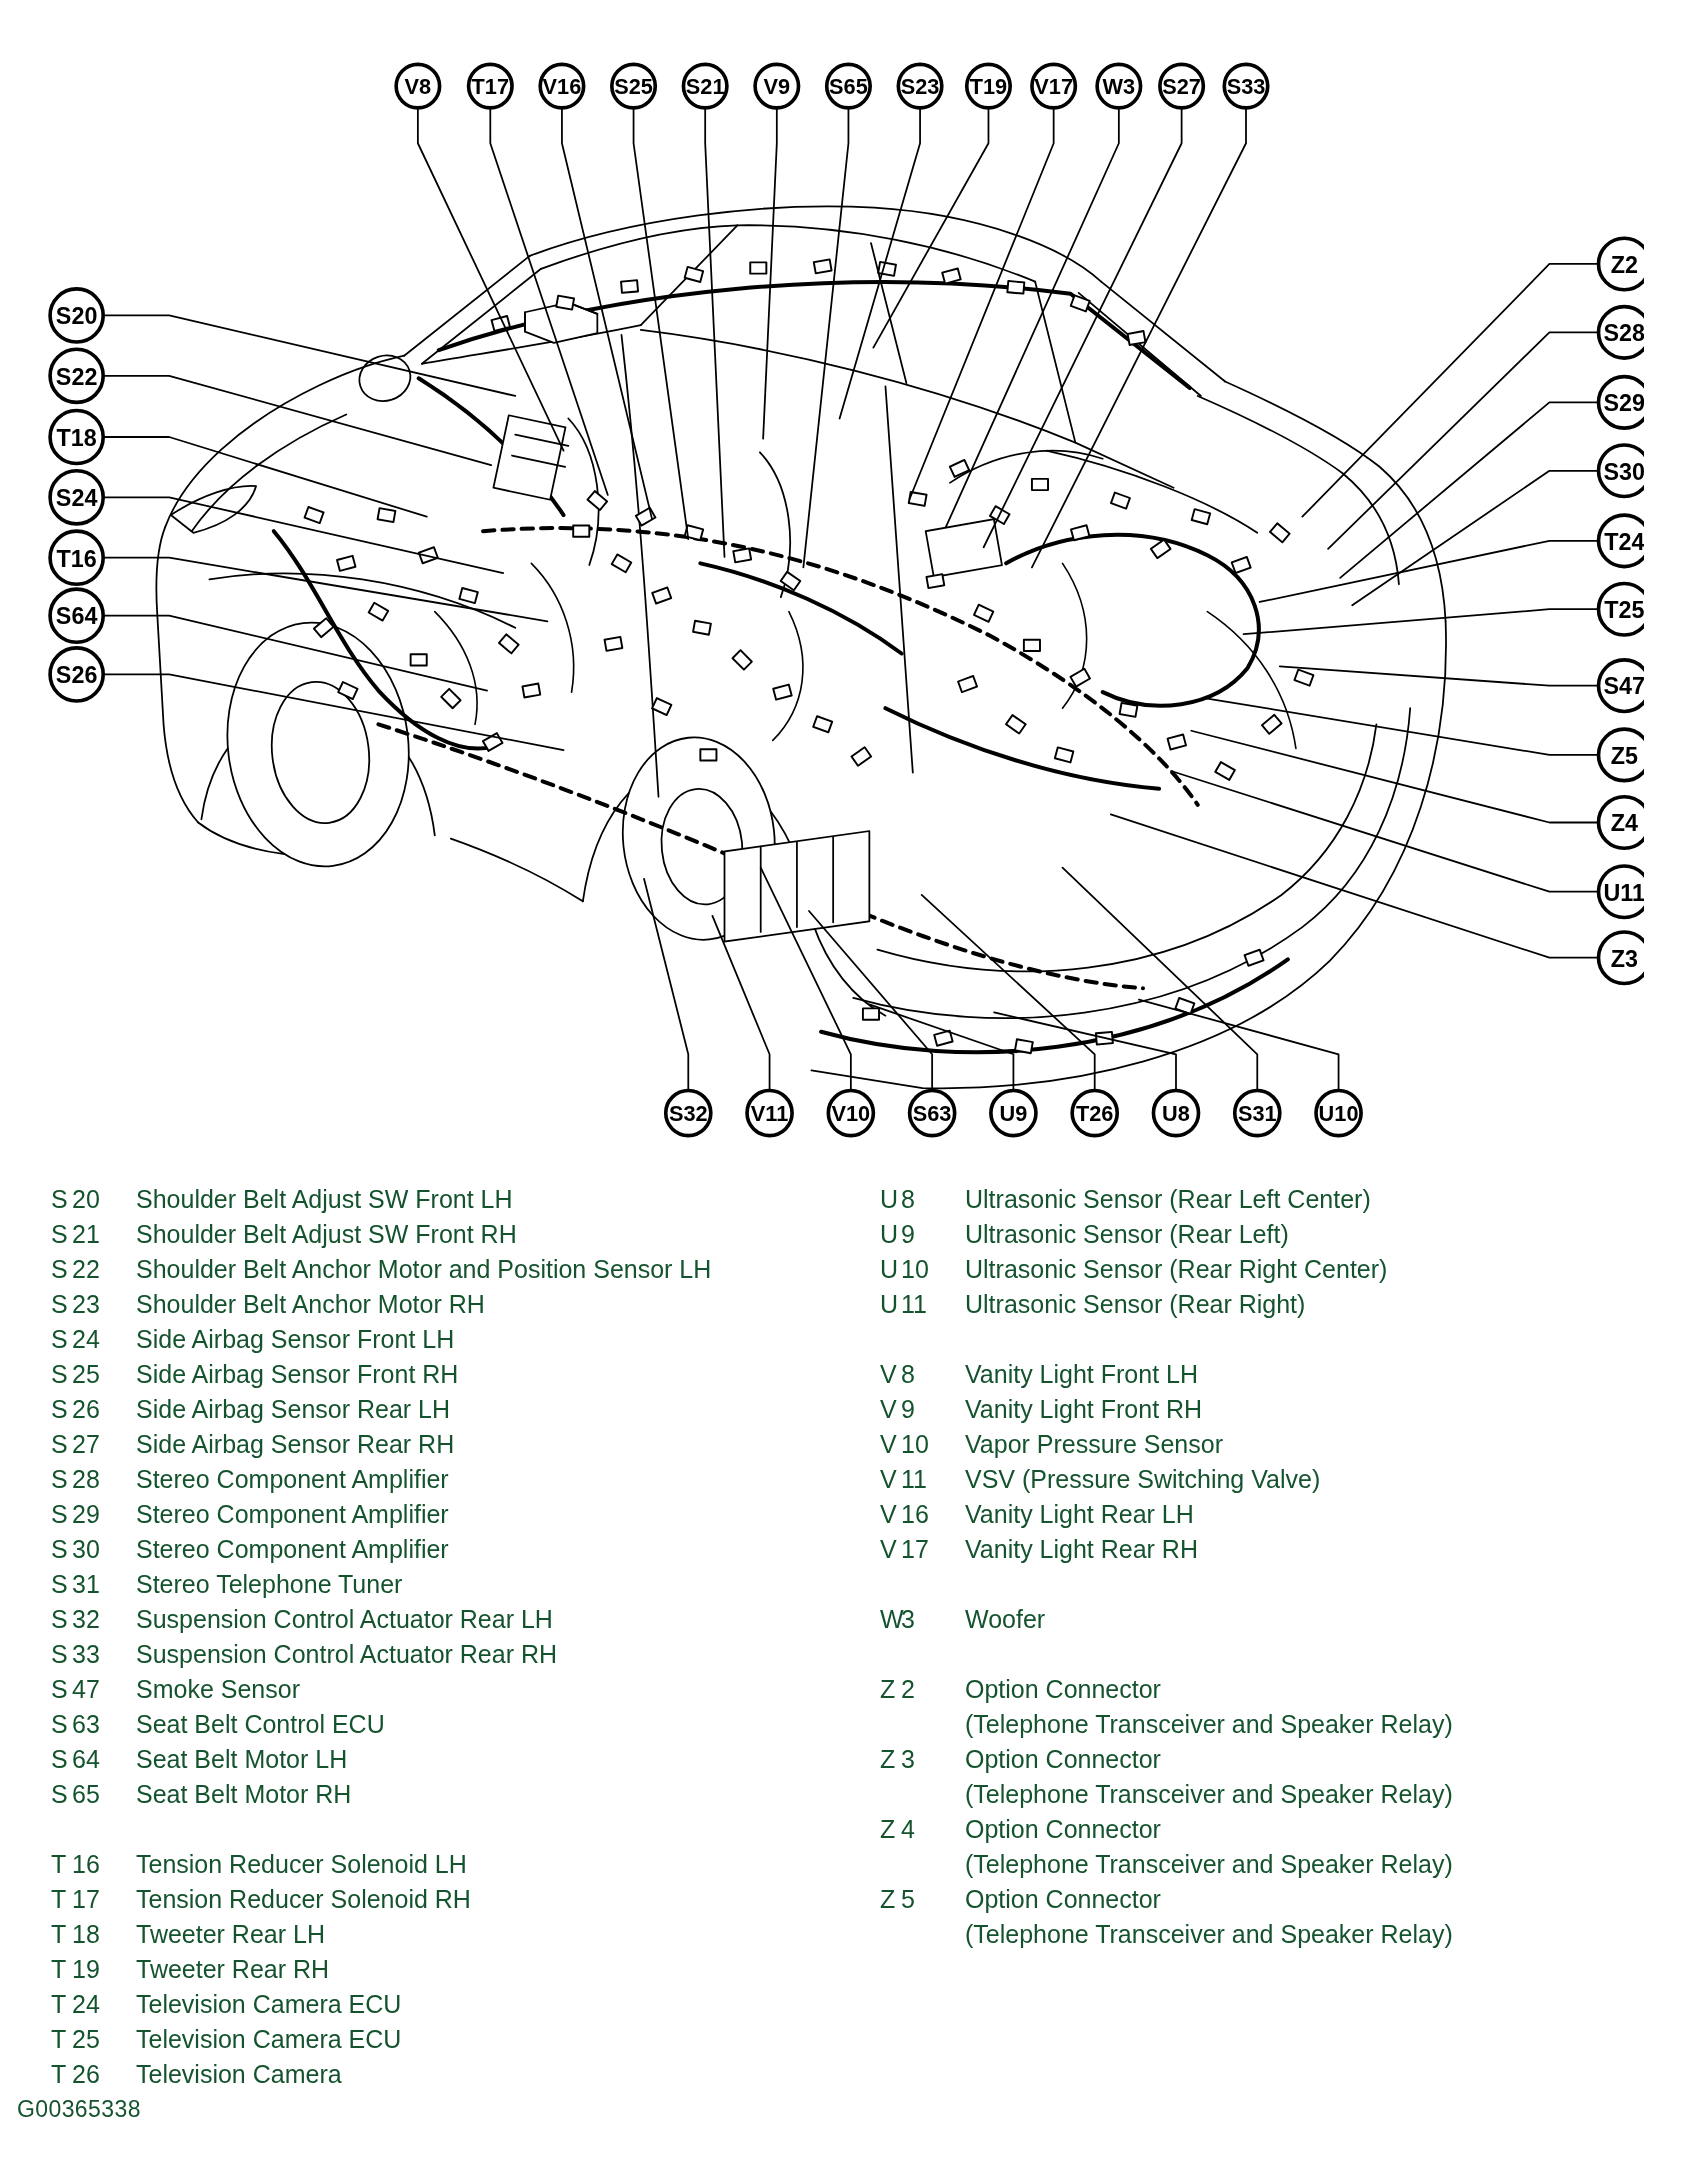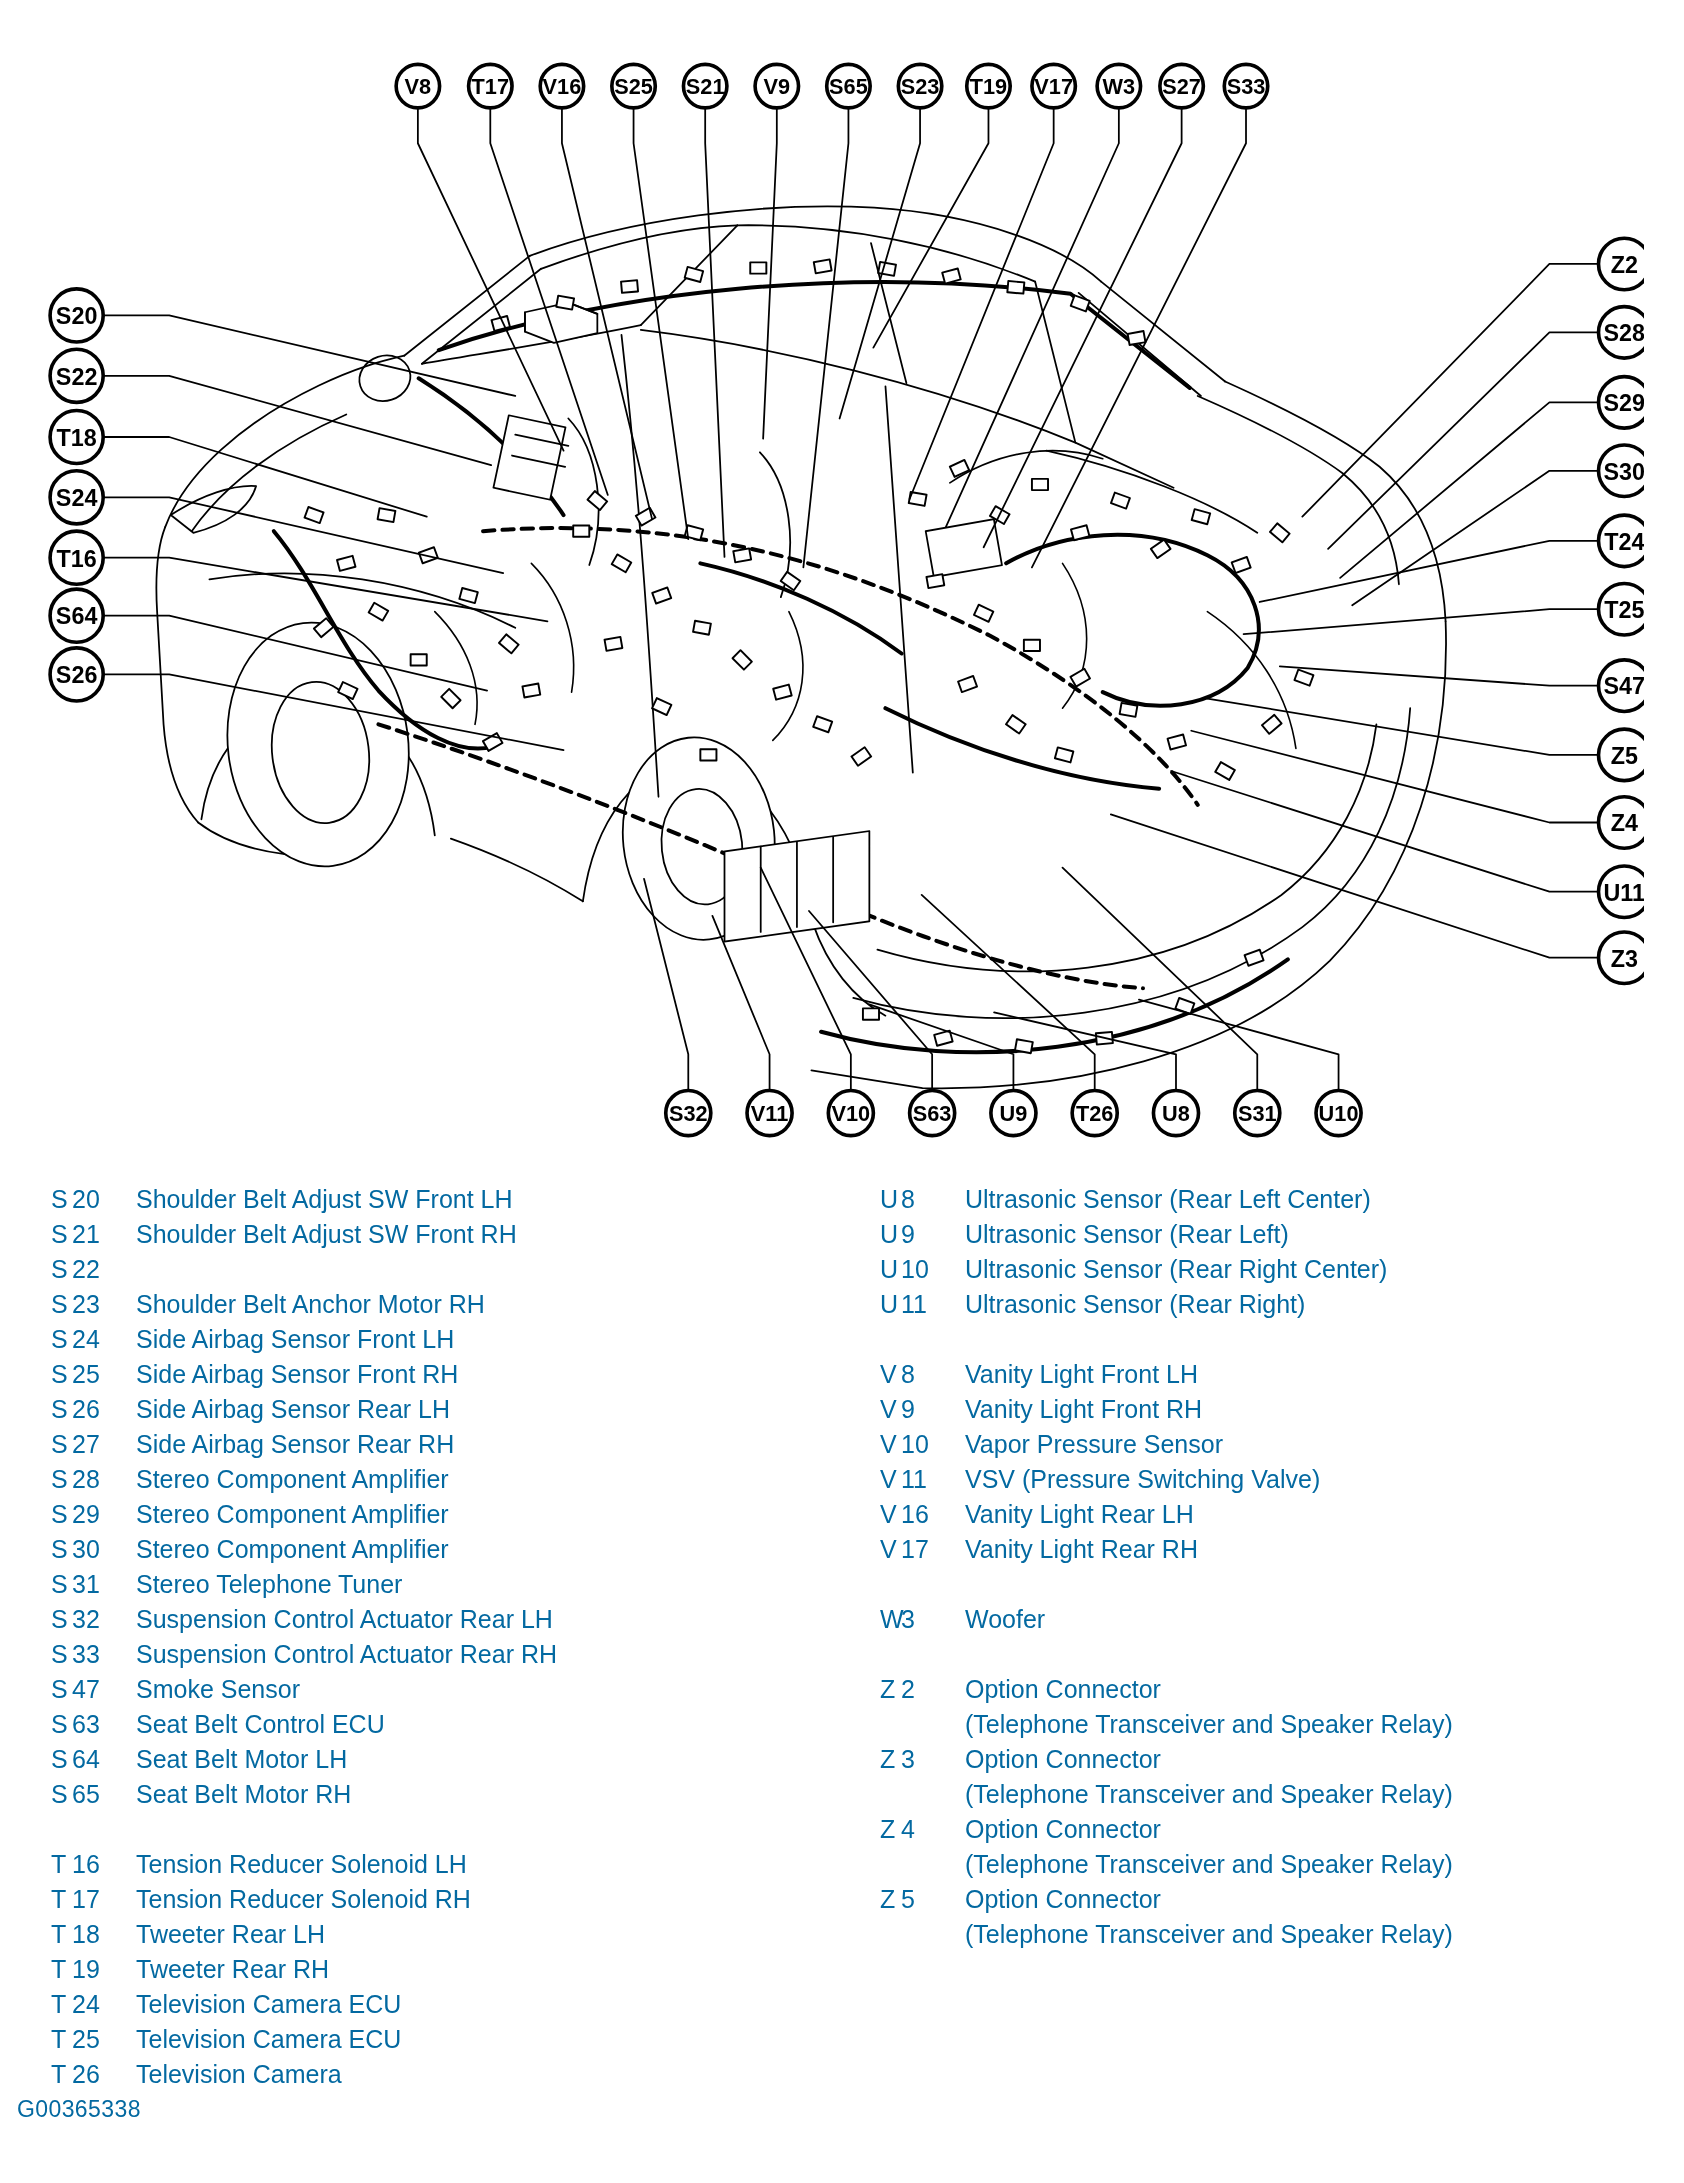--- a/index.html
+++ b/index.html
@@ -2,21 +2,21 @@
 <html style="font-size:13px"><head>
 <meta charset="utf-8">
 <style>
   html,body{margin:0;padding:0;background:#ffffff;}
   .page{
     position:relative;
     width:1644px;
     height:2183px;
     background:#ffffff;
     font-family:"Liberation Sans", sans-serif;
-    color:#0369a1;
+    color:#14532d;
     overflow:hidden;
   }
   .diagram{
     position:absolute;
     left:0; top:0;
     width:1684px;
     height:1175px;
   }
   .diagram path, .diagram line, .diagram ellipse, .diagram rect, .diagram polyline{
     vector-effect:none;
@@ -431,20 +431,21 @@
           <span class="desc">Shoulder Belt Adjust SW Front LH</span>
         </div>
         <div class="legend-row">
           <span class="code-letter">S</span>
           <span class="code-number">21</span>
           <span class="desc">Shoulder Belt Adjust SW Front RH</span>
         </div>
         <div class="legend-row">
           <span class="code-letter">S</span>
           <span class="code-number">22</span>
+          <span class="desc">Shoulder Belt Anchor Motor and Position Sensor LH</span>
         </div>
         <div class="legend-row">
           <span class="code-letter">S</span>
           <span class="code-number">23</span>
           <span class="desc">Shoulder Belt Anchor Motor RH</span>
         </div>
         <div class="legend-row">
           <span class="code-letter">S</span>
           <span class="code-number">24</span>
           <span class="desc">Side Airbag Sensor Front LH</span>

